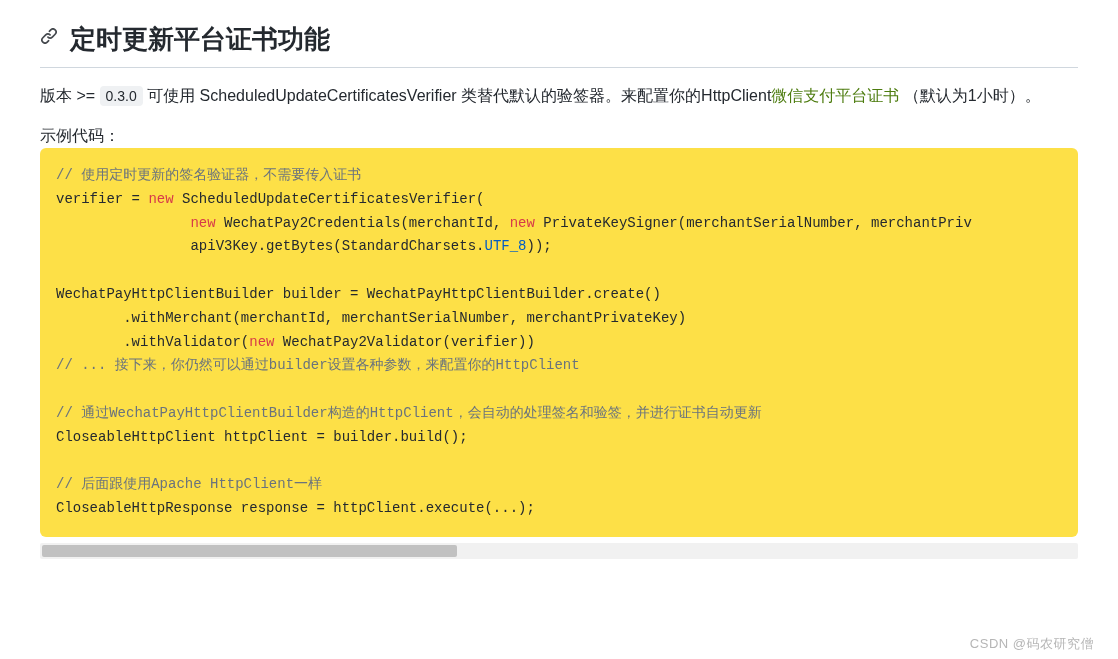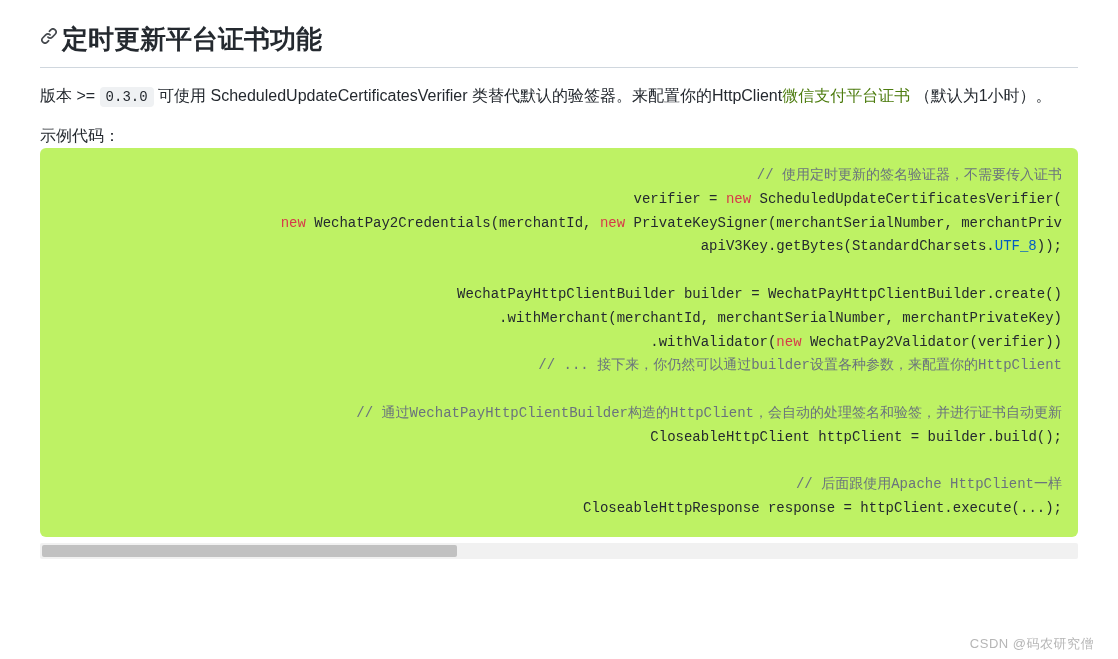--- a/index.html
+++ b/index.html
@@ -9,51 +9,50 @@
       font-family: -apple-system, BlinkMacSystemFont, "Segoe UI", Helvetica, Arial, sans-serif;
       font-size: 16px;
       line-height: 1.5;
       color: #24292f;
       background: #fff;
       width: 1118px;
     }
     .heading {
       display: flex;
       align-items: center;
-      gap: 4px;
+      gap: 12px;
       padding-bottom: 8px;
       border-bottom: 1px solid #d0d7de;
       margin-bottom: 16px;
     }
     .heading h2 {
       margin: 0;
       font-size: 26px;
       font-weight: 700;
       color: #24292f;
     }
     .anchor-icon {
       color: #24292f;
       opacity: .85;
     }
     .desc { margin: 14px 0; color: #24292f; }
     .inline-code {
-      font-family: Liberation Mono, monospace;
+      font-family: Liberation Sans, sans-serif;
       background: #eff1f3;
       padding: 2px 6px;
       border-radius: 4px;
       font-size: 14px;
     }
     .link { color: #4d7c0f; text-decoration: none; }
     .example-label { margin: 16px 0 0; }
     .codeblock {
-      background: #bef264;
+      background: #fde047;
       border-radius: 6px;
       padding: 16px;
       overflow-x: auto;
-      text-align: right;
     }
     .codeblock pre {
       margin: 0;
       font-family: ui-monospace, SFMono-Regular, Consolas, "Liberation Mono", Menlo, monospace;
       font-size: 14px;
       line-height: 1.7;
       white-space: pre;
       color: #24292f;
     }
     .tok-comment { color: #6a737d; }

